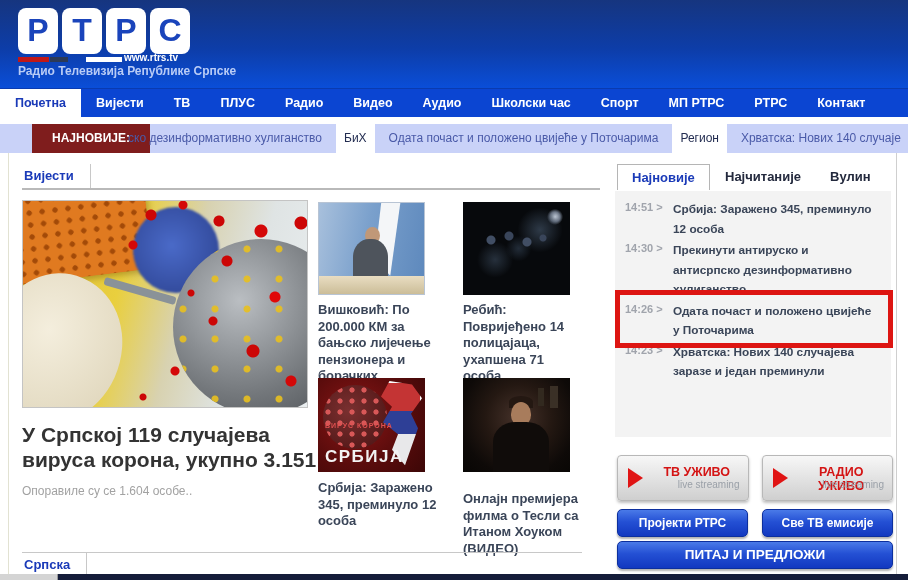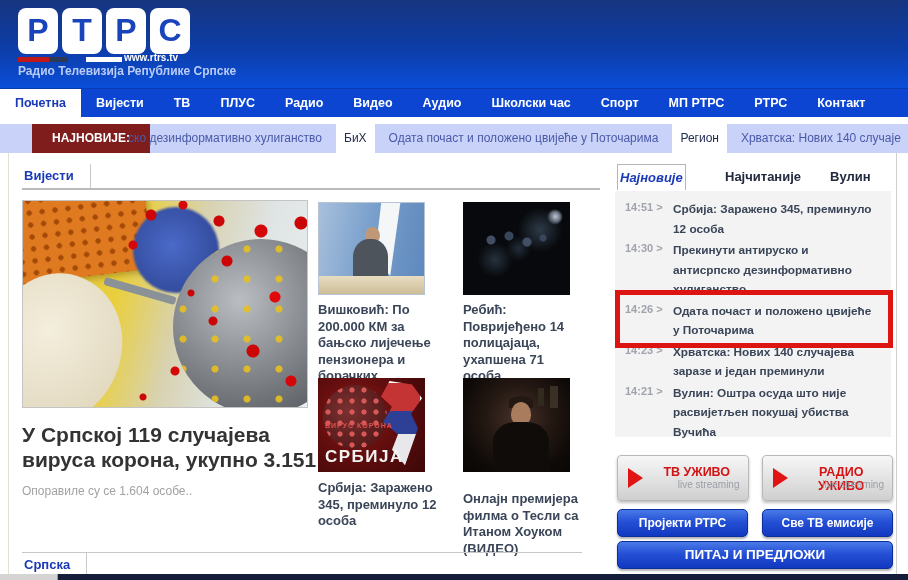--- a/index.html
+++ b/index.html
@@ -137,21 +137,21 @@
   .ts-hair { position:absolute; left:46px; top:18px; width:24px; height:12px;
     background:#241812; border-radius:50% 50% 0 0; }
   .ts-body { position:absolute; left:30px; top:44px; width:56px; height:50px;
     background:#100c0a; border-radius:40% 40% 0 0; }
   .ts-window { position:absolute; right:12px; top:8px; width:8px; height:22px; background:#3a3026; }
   .ts-window2 { position:absolute; right:26px; top:10px; width:6px; height:18px; background:#32291f; }
 
   
   .sb-tabs { position:absolute; left:615px; top:164px; width:278px; height:27px; }
   .sb-tab { position:absolute; top:0; font-weight:bold; font-size:13px; cursor:pointer; color:#23293d; padding:5px 10px; }
-  .sb-tab.active { left:2px; background:#fff; border:1px solid #b5b5b5; border-bottom:none; color:#1a3ab8; padding:5px 2px;font-style:italic; }
+  .sb-tab.active { left:2px; background:#fff; border:1px solid #b5b5b5; border-bottom:none; color:#1a3ab8; padding:5px 14px; }
   .sb-tab.t2 { left:100px; } .sb-tab.t3 { left:205px; }
 
   .sb-list { position:absolute; left:615px; top:191px; width:276px; height:246px;
     background:#f3f3f3; padding:9px 6px 0 0; }
   .sb-item { position:relative; padding-left:58px; margin-bottom:2px; cursor:pointer; }
   .sb-meta { position:absolute; left:10px; top:1px; color:#a0a4ac; font-size:11px; font-weight:bold; }
   .sb-title { color:#3a4558; font-weight:bold; font-size:11.8px; line-height:19.5px; display:block; width:200px; }
 
   .sb-highlight { position:absolute; left:615px; top:290px; width:278px; height:58px;
     border:5px solid #dd1512; pointer-events:none; }
@@ -293,24 +293,20 @@
       <span class="sb-title">Прекинути антируско и антисрпско дезинформативно хулиганство</span>
     </div>
     <div class="sb-item">
       <span class="sb-meta"><span>14:26</span> <span>&gt;</span></span>
       <span class="sb-title">Одата почаст и положено цвијеће у Поточарима</span>
     </div>
     <div class="sb-item">
       <span class="sb-meta"><span>14:23</span> <span>&gt;</span></span>
       <span class="sb-title">Хрватска: Нових 140 случајева заразе и један преминули</span>
     </div>
-    <div class="sb-item">
-      <span class="sb-meta"><span>14:21</span> <span>&gt;</span></span>
-      <span class="sb-title">Вулин: Оштра осуда што није расвијетљен покушај убиства Вучића</span>
-    </div>
   </div>
 
   <div class="sb-highlight"></div>
 
   <div class="live-row">
     <div class="live-btn">
       <div class="play-icon"></div>
       <div class="live-label">ТВ УЖИВО</div>
       <div class="live-sub">live streaming</div>
     </div>

